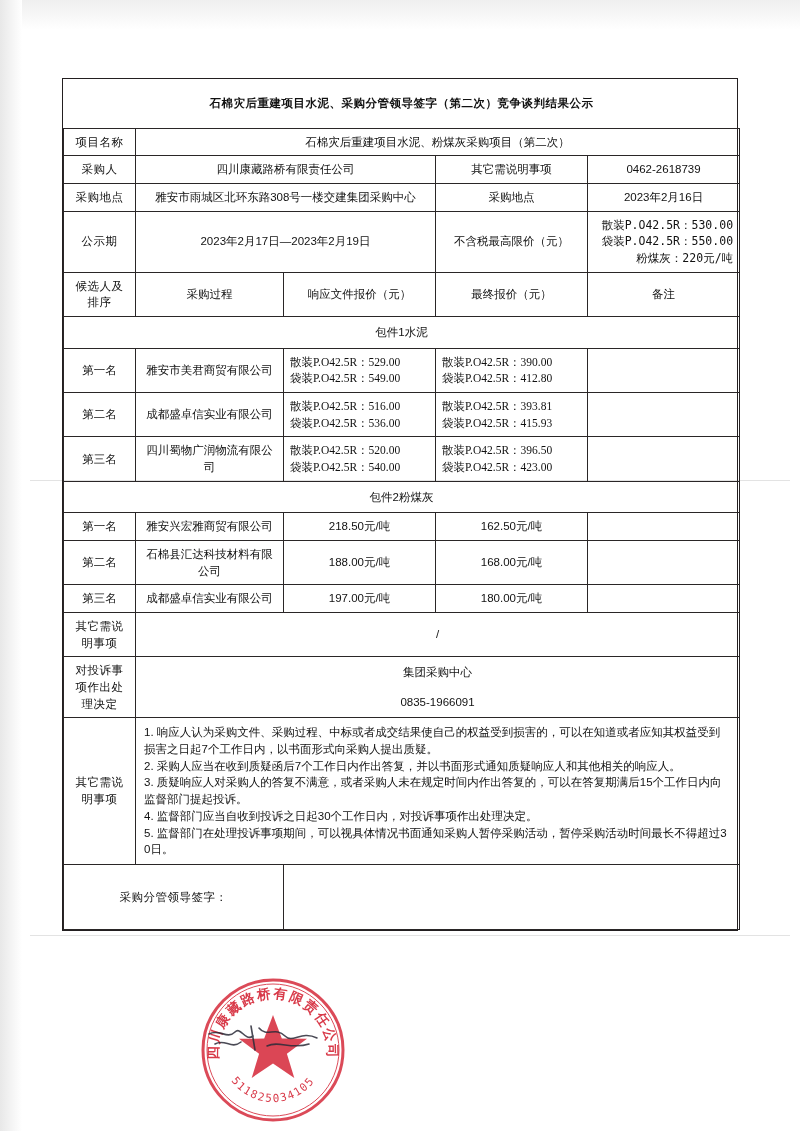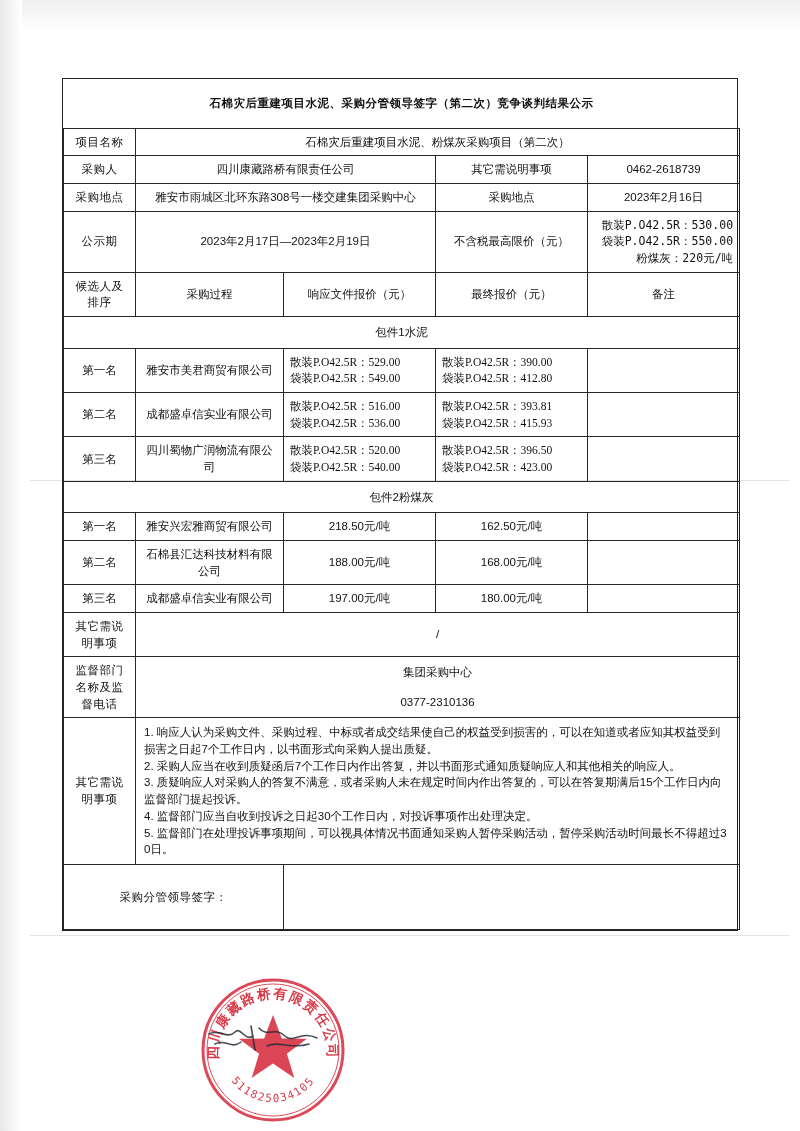--- a/index.html
+++ b/index.html
@@ -248,25 +248,25 @@
           <td class="c">180.00元/吨</td>
           <td class="c"></td>
         </tr>
 
         <tr>
           <td class="lbl">其它需说明事项</td>
           <td class="c" colspan="4" style="height:32px">/</td>
         </tr>
 
         <tr>
-          <td class="lbl" rowspan="2">监督部门名称及监督电话</td>
+          <td class="lbl" rowspan="2">对投诉事项作出处理决定</td>
           <td class="c" colspan="4" style="border-bottom:none">集团采购中心</td>
         </tr>
         <tr>
-          <td class="c" colspan="4" style="border-top:none">0377-2310136</td>
+          <td class="c" colspan="4" style="border-top:none">0835-1966091</td>
         </tr>
 
         <tr>
           <td class="lbl">其它需说明事项</td>
           <td class="notes" colspan="4">
             <div>1. 响应人认为采购文件、采购过程、中标或者成交结果使自己的权益受到损害的，可以在知道或者应知其权益受到损害之日起7个工作日内，以书面形式向采购人提出质疑。</div>
             <div>2. 采购人应当在收到质疑函后7个工作日内作出答复，并以书面形式通知质疑响应人和其他相关的响应人。</div>
             <div>3. 质疑响应人对采购人的答复不满意，或者采购人未在规定时间内作出答复的，可以在答复期满后15个工作日内向监督部门提起投诉。</div>
             <div>4. 监督部门应当自收到投诉之日起30个工作日内，对投诉事项作出处理决定。</div>
             <div>5. 监督部门在处理投诉事项期间，可以视具体情况书面通知采购人暂停采购活动，暂停采购活动时间最长不得超过30日。</div>

